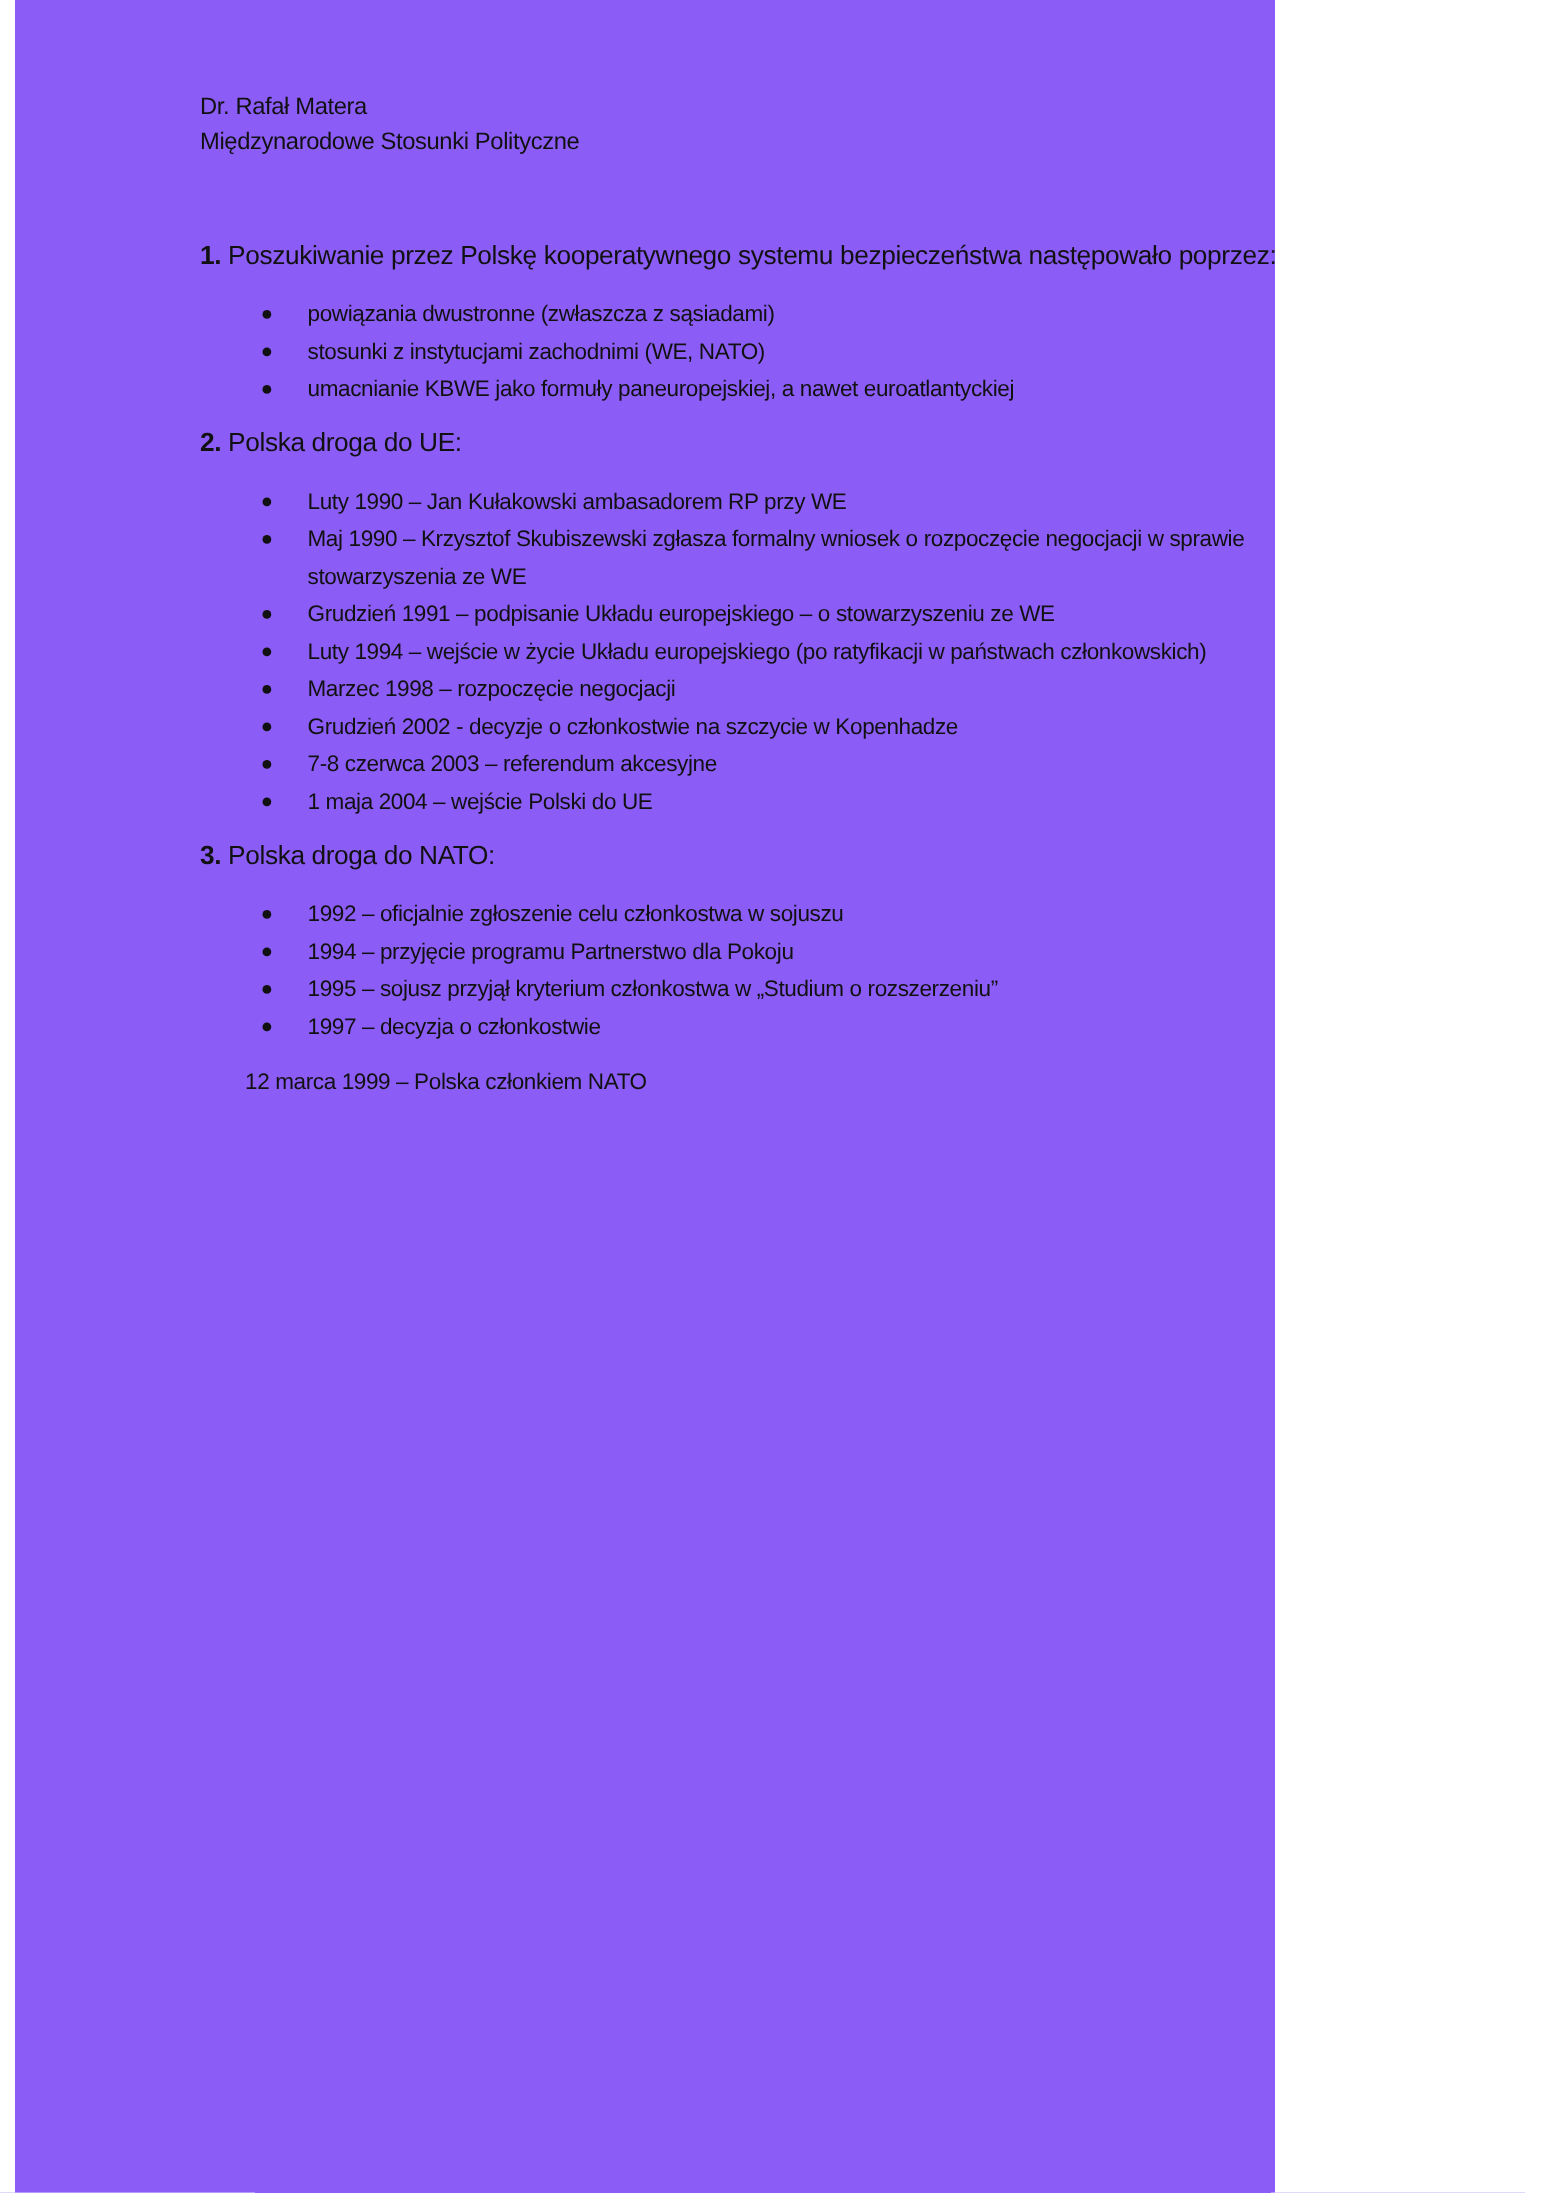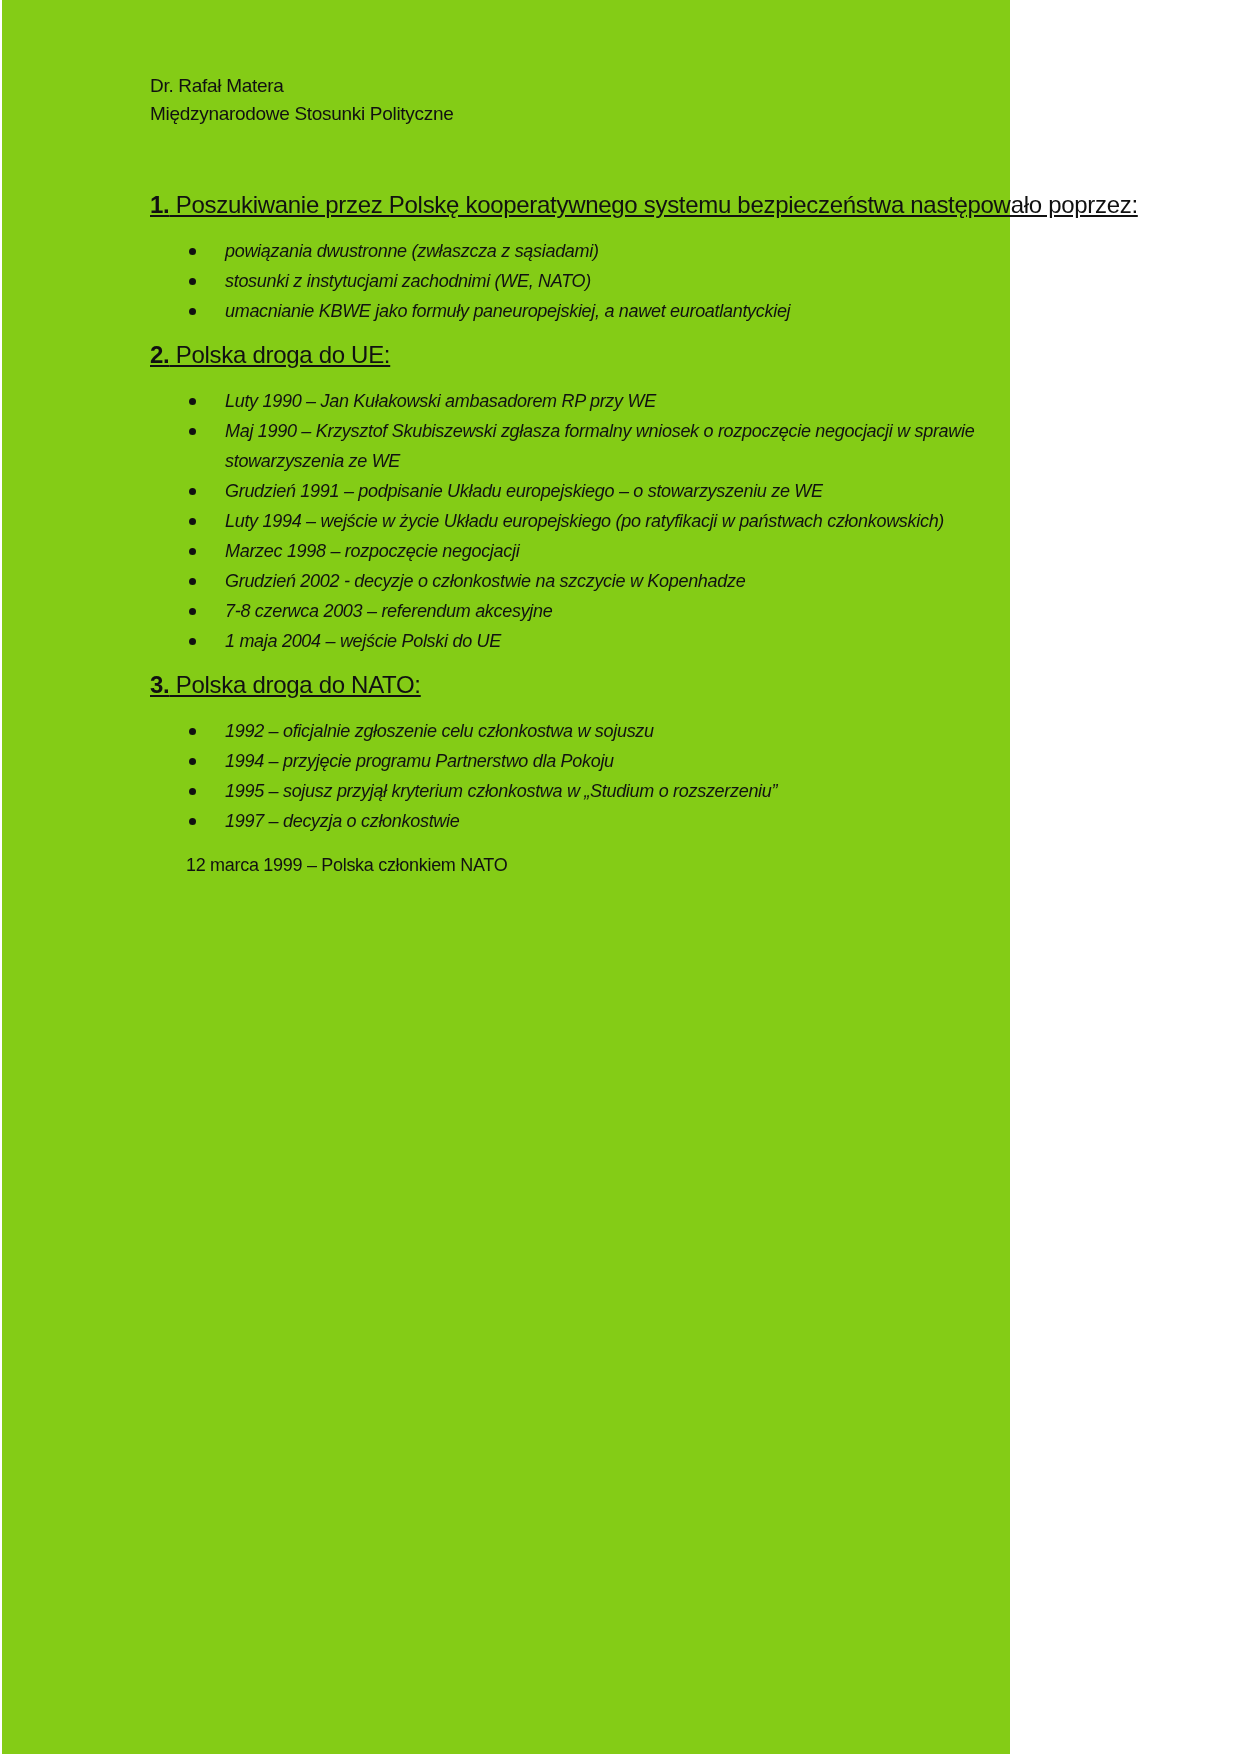--- a/index.html
+++ b/index.html
@@ -10,55 +10,53 @@
     body {
       width: 1240px;
       height: 1754px;
       position: relative;
       overflow: hidden;
       font-family: "Liberation Sans", "DejaVu Sans", sans-serif;
       color: #111111;
     }
     .page {
       position: absolute;
-      left: 2px; top: 0;
+      left: 12px; top: 0;
       width: 1008px;
       height: 1754px;
-      background: #84cc16;
+      background: #8b5cf6;
     }
     .content {
       position: absolute;
       left: 148px;
       top: 72px;
       width: 860px;
     }
     .header-line {
       font-size: 19px;
       line-height: 28px;
       letter-spacing: -0.3px;
       white-space: nowrap;
     }
     .section {
       margin-top: 0;
     }
     .section-title {
-      font-size: 24px;
+      font-size: 21px;
       line-height: 30px;
       letter-spacing: -0.3px;
       white-space: nowrap;
-      text-decoration: underline;
     }
     .section-title .num {
       font-weight: bold;
     }
     ul.bullets {
       list-style: none;
-      margin: 0;
+      margin: 11px;
       padding: 0;
-      font-style: italic;
     }
     ul.bullets li {
       position: relative;
       padding-left: 75px;
       font-size: 18px;
       line-height: 30px;
       letter-spacing: -0.3px;
     }
     ul.bullets li .bullet {
       position: absolute;

